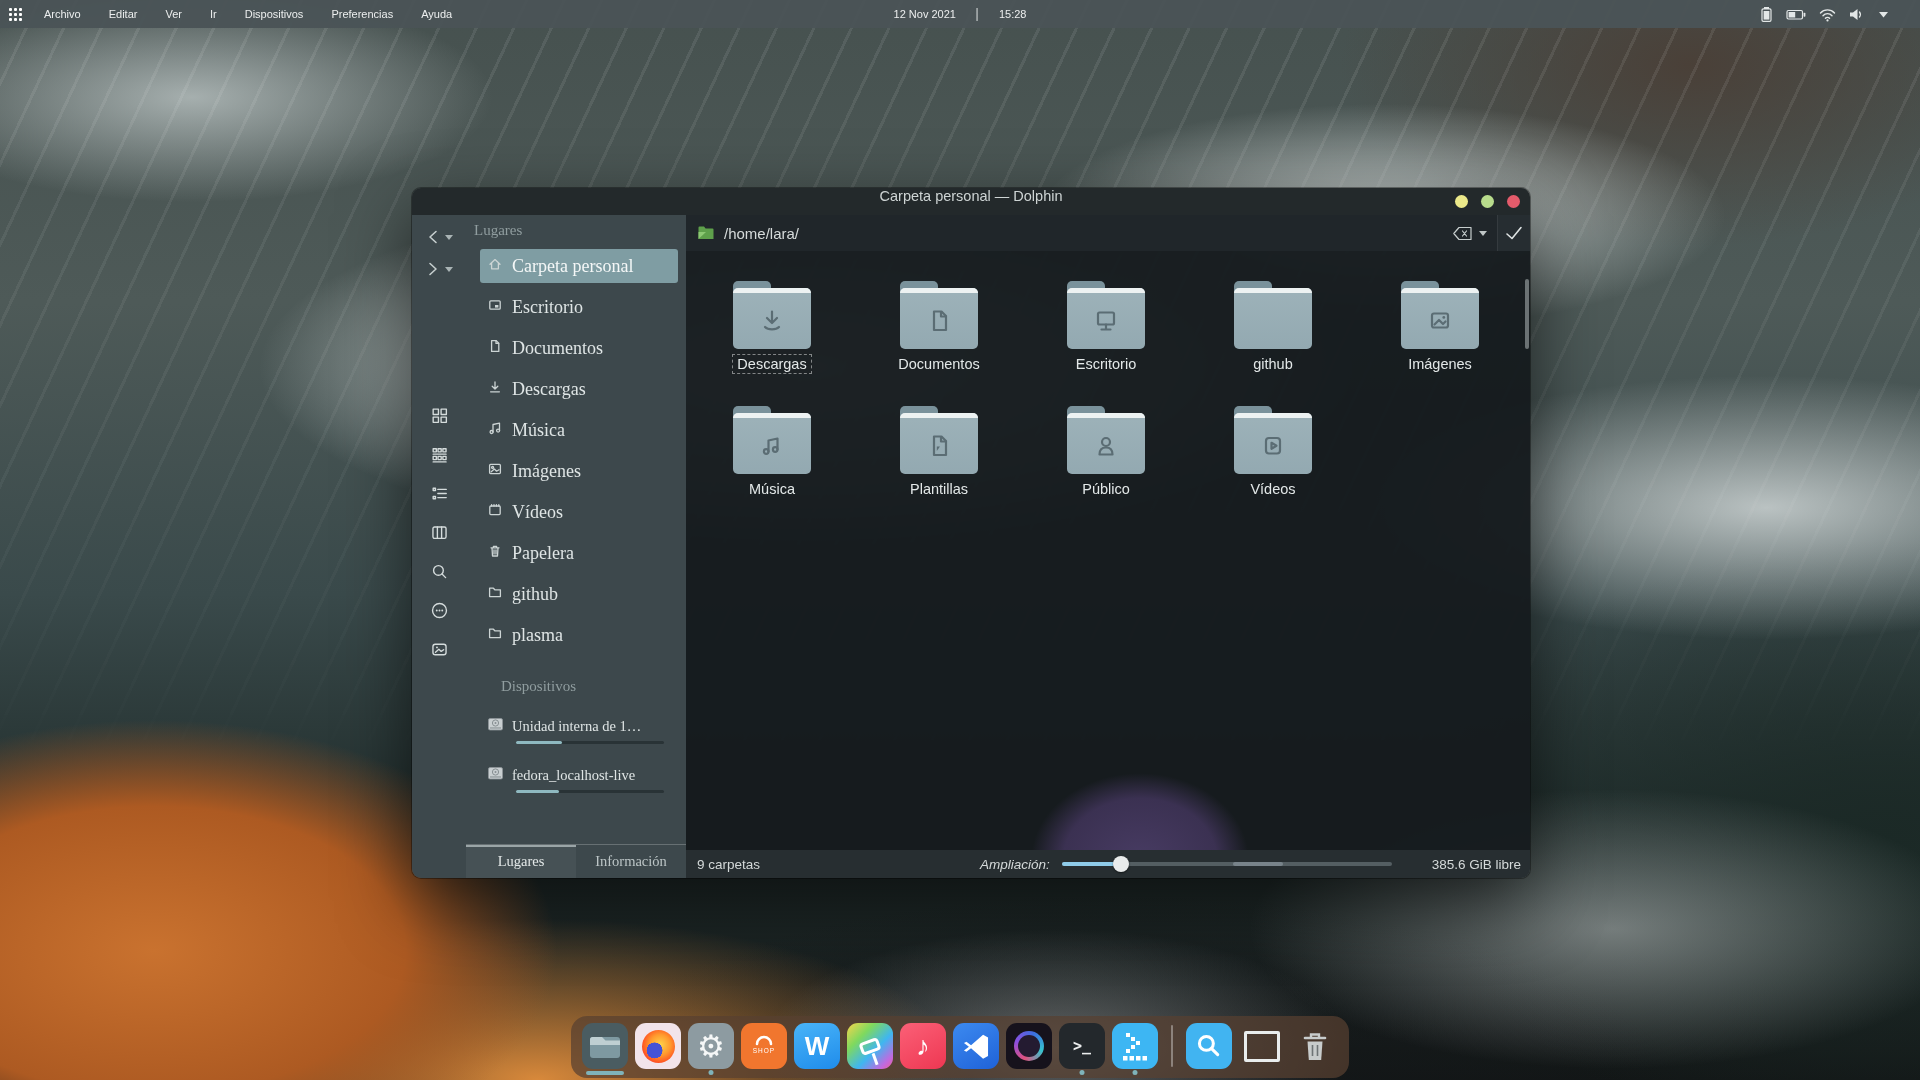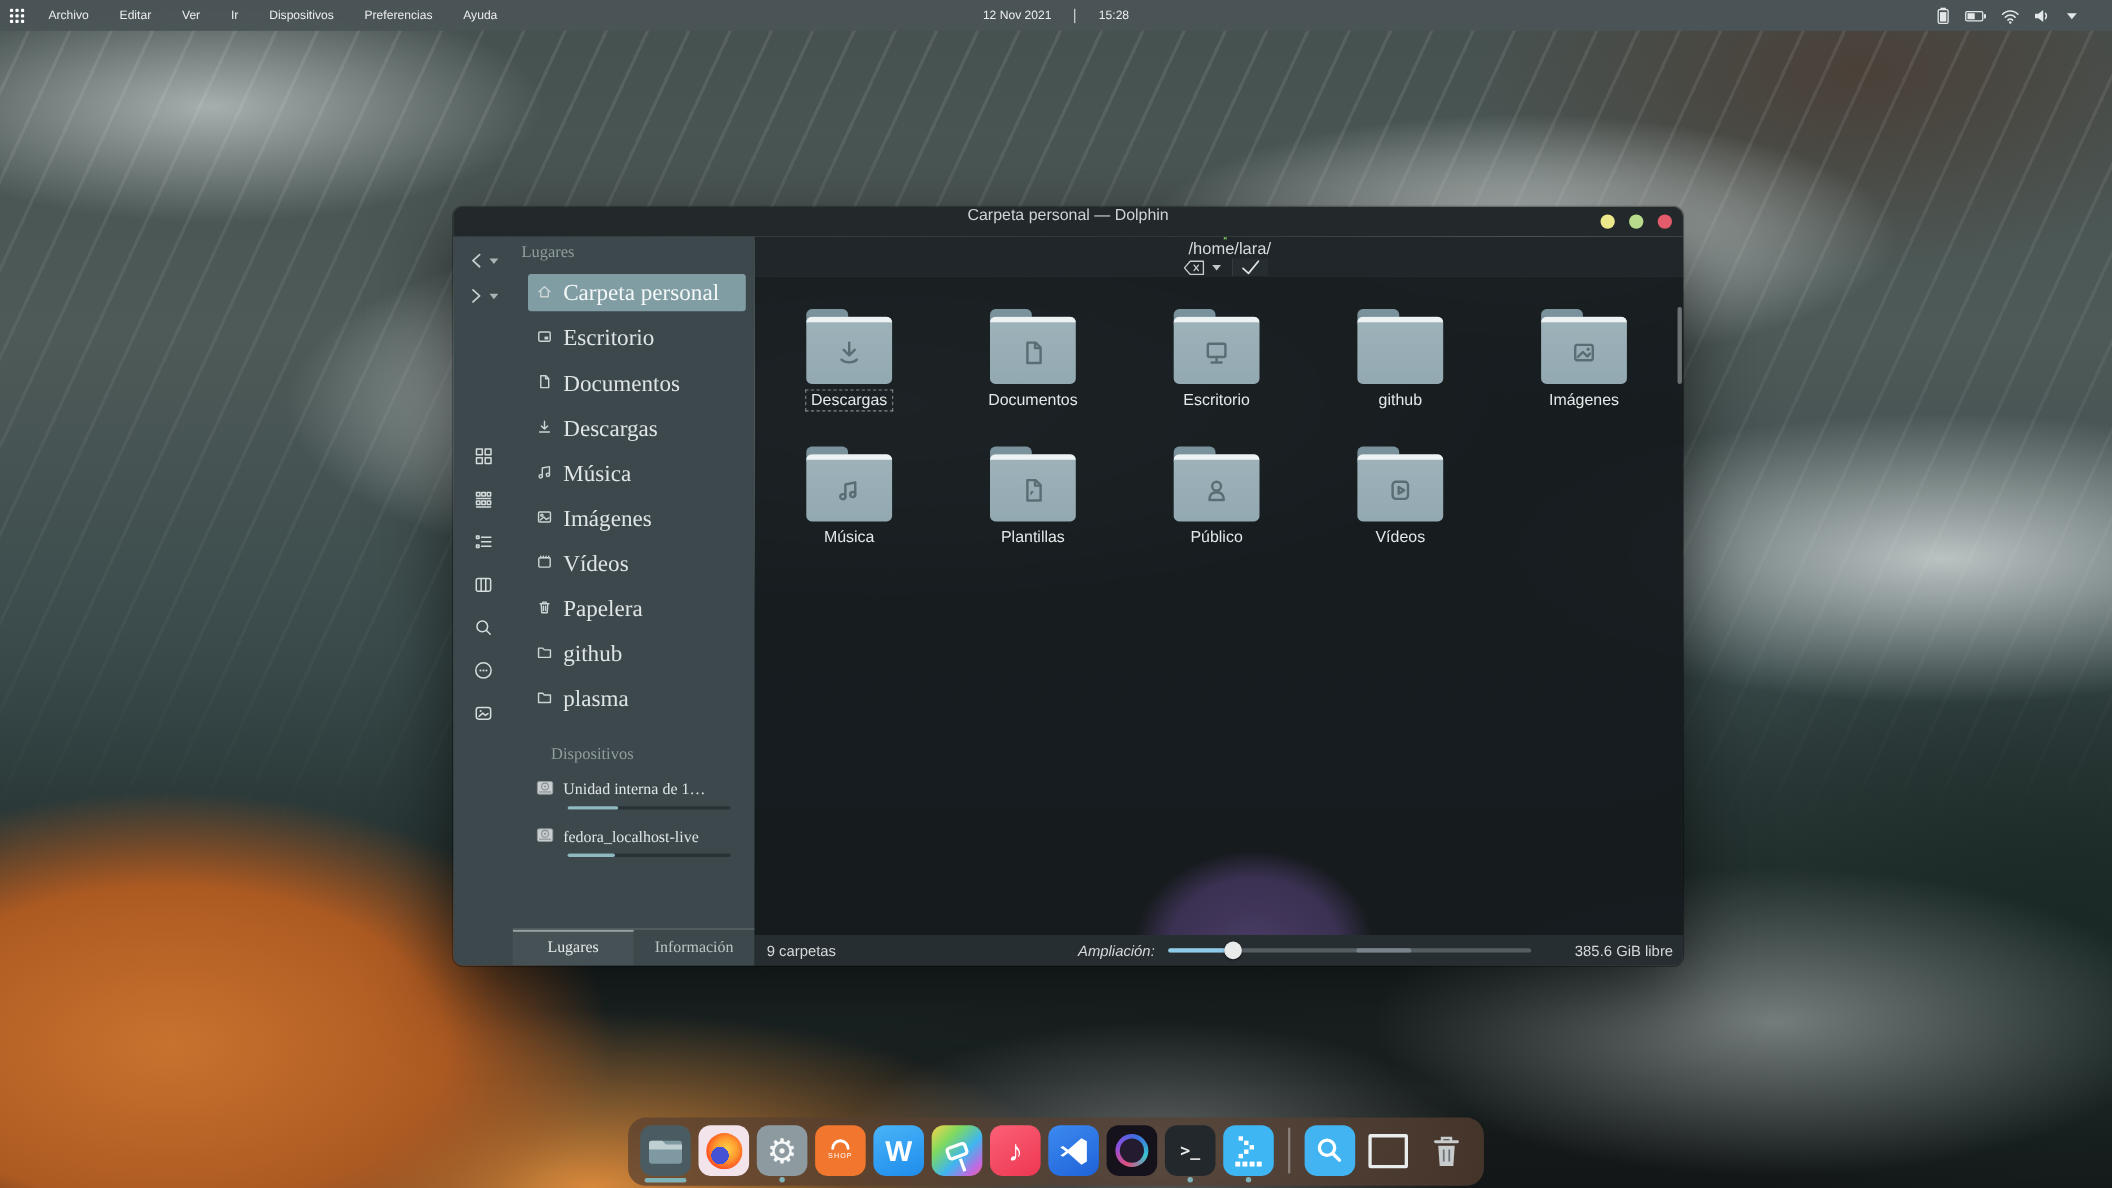--- a/index.html
+++ b/index.html
@@ -55,34 +55,34 @@
   .navbtn { display:flex; align-items:center; gap:4px; height:26px; margin-bottom:6px; cursor:pointer; }
   .caret-s { width:0; height:0; border-left:4px solid transparent; border-right:4px solid transparent; border-top:5px solid #aab4b5; }
   .viewtools { margin-top:118px; display:flex; flex-direction:column; gap:17px; align-items:center; }
   .vt-btn { width:22px; height:22px; display:flex; align-items:center; justify-content:center; cursor:pointer; }
 
   .places-panel { width:220px; display:flex; flex-direction:column;font-family:Liberation Serif, serif; }
   .panel-scroll { flex:1; padding-top:7px; overflow:hidden; }
   .panel-header { color:#909d9f; font-size:15px; padding-left:8px; margin-bottom:10px; }
   .panel-header.devices { margin-top:26px;margin-left:27px; }
   .place-row { display:flex; align-items:center; gap:9px; height:34px; margin:0 8px 7px 14px; padding-left:7px;
-    border-radius:3px; color:#dfe5e5; font-size:21px; cursor:pointer; white-space:nowrap; }
+    border-radius:3px; color:#dfe5e5; font-size:18px; cursor:pointer; white-space:nowrap; }
   .place-row.selected { background:#7f9da3; color:#f4f7f7; }
   .place-row svg { flex-shrink:0; }
-  .device-row { margin:4px 8px 12px 14px; padding-left:7px; cursor:pointer; }
+  .device-row { margin:18px 8px 12px 14px; padding-left:7px; cursor:pointer; }
   .device-top { display:flex; align-items:center; gap:8px; color:#dfe5e5; font-size:14.5px; height:26px; white-space:nowrap; }
   .cap-bar { margin-left:29px; width:148px; height:3px; background:#293336; border-radius:2px; position:relative; margin-top:2px; }
   .cap-fill { position:absolute; left:0; top:0; bottom:0; background:#8fb9c0; border-radius:2px; }
   .panel-tabs { height:34px; display:flex; border-top:1px solid rgba(255,255,255,.22); }
   .ptab { flex:1; display:flex; align-items:center; justify-content:center; font-size:14.5px; color:#bcc5c6; cursor:pointer; }
   .ptab.active { background:rgba(255,255,255,.05); box-shadow:inset 0 2px 0 rgba(225,235,235,.55); color:#e4e9e9; }
 
   
   .main { flex:1; display:flex; flex-direction:column; min-width:0; }
-  .locationbar { height:36px; background:#20262a; display:flex; align-items:center; padding-left:11px;flex-direction:column; }
+  .locationbar { height:36px; background:#20262a; display:flex; align-items:center; padding-left:11px; }
   .loc-path { color:#d6dbdb; font-size:15px; margin-left:9px; flex:1; }
   .loc-right { display:flex; align-items:center; height:100%; }
   .loc-btn { display:flex; align-items:center; justify-content:center; height:100%; cursor:pointer; }
   .caret-xs { width:0; height:0; border-left:4px solid transparent; border-right:4px solid transparent; border-top:5px solid #c0c7c7; margin:0 10px 0 6px; }
   .check-zone { width:33px; height:100%; background:#262d31; border-left:1px solid rgba(255,255,255,.07);
     display:flex; align-items:center; justify-content:center; cursor:pointer; }
 
   .view { flex:1; background:rgba(22,27,30,.97); position:relative; overflow:hidden; }
   .blob { position:absolute; left:338px; top:498px; width:232px; height:110px;
     background:radial-gradient(ellipse 60% 100% at 50% 100%, #473b62 0%, #3b3152 55%, rgba(59,49,82,0) 78%); }

